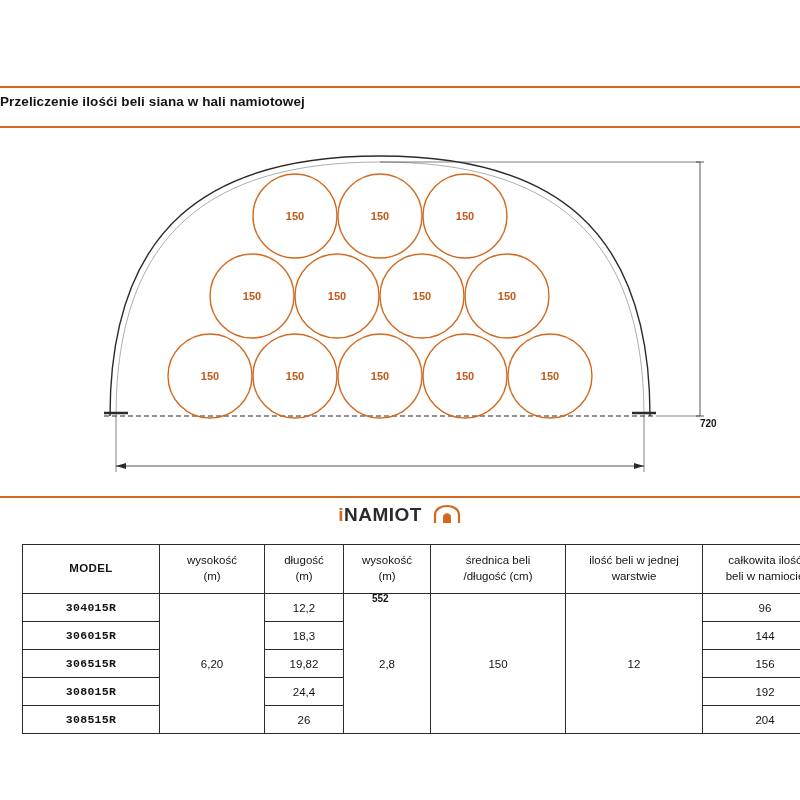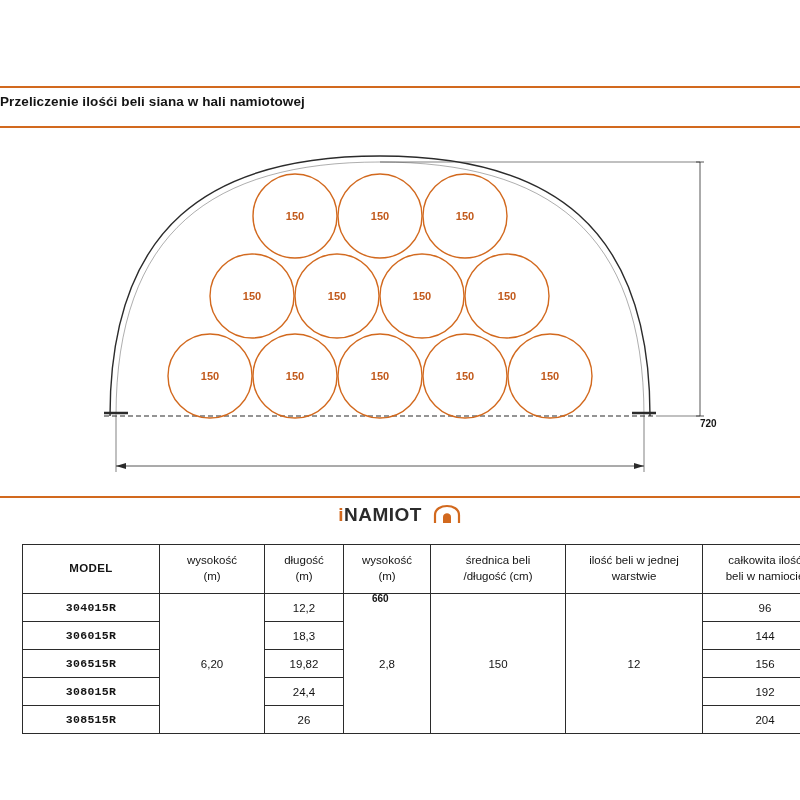--- a/index.html
+++ b/index.html
@@ -185,21 +185,21 @@
           <circle cx="337" cy="160" r="42" fill="none" stroke="#d2691e" stroke-width="1.4"></circle>
           <circle cx="422" cy="160" r="42" fill="none" stroke="#d2691e" stroke-width="1.4"></circle>
           <circle cx="507" cy="160" r="42" fill="none" stroke="#d2691e" stroke-width="1.4"></circle>
           <circle cx="295" cy="80" r="42" fill="none" stroke="#d2691e" stroke-width="1.4"></circle>
           <circle cx="380" cy="80" r="42" fill="none" stroke="#d2691e" stroke-width="1.4"></circle>
           <circle cx="465" cy="80" r="42" fill="none" stroke="#d2691e" stroke-width="1.4"></circle>
         </g>
     </svg>
 
     <div class="dim-label" id="dim-height-label">720</div>
-    <div class="dim-label" id="dim-width-label">660</div>
+    <div class="dim-label" id="dim-width-label">552</div>
 
     <div id="bale-labels">
         <div class="bale-label" style="left: 210px; top: 240px;">150</div>
         <div class="bale-label" style="left: 295px; top: 240px;">150</div>
         <div class="bale-label" style="left: 380px; top: 240px;">150</div>
         <div class="bale-label" style="left: 465px; top: 240px;">150</div>
         <div class="bale-label" style="left: 550px; top: 240px;">150</div>
         <div class="bale-label" style="left: 252px; top: 160px;">150</div>
         <div class="bale-label" style="left: 337px; top: 160px;">150</div>
         <div class="bale-label" style="left: 422px; top: 160px;">150</div>

